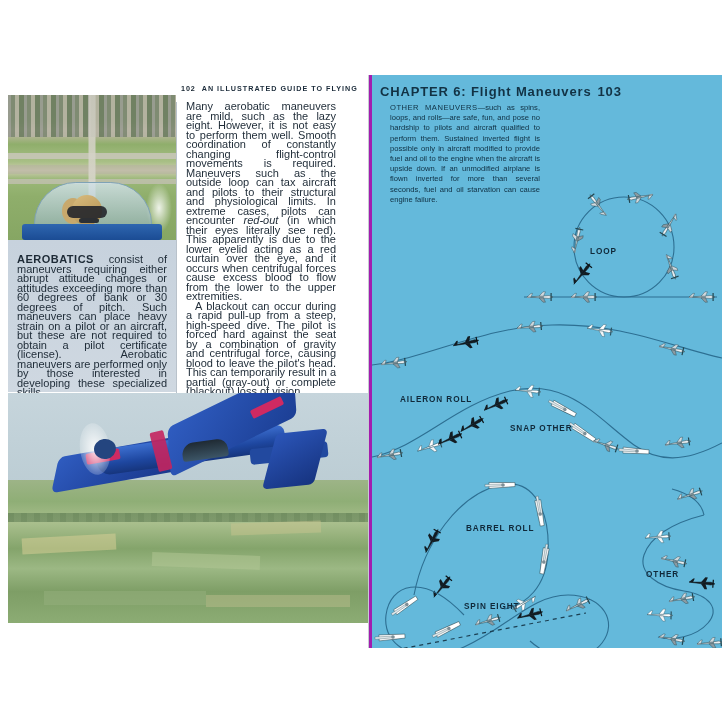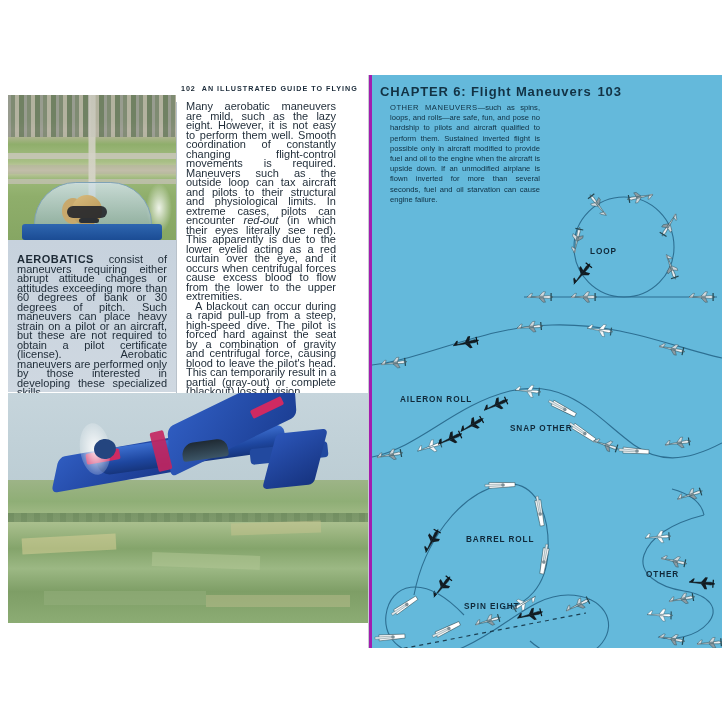--- a/index.html
+++ b/index.html
@@ -251,21 +251,21 @@
   .col-right-page .lead{font-weight:400;letter-spacing:.5px;}
   .maneuvers{position:absolute;inset:0;padding-left:16px;}
   .mlabel{
     position:absolute;
     font-size:8.2px;font-weight:800;letter-spacing:.9px;
     color:#10293a;white-space:nowrap;
   }
   .mlabel.loop{left:218px;top:172px;}
   .mlabel.aileron{left:28px;top:288px;margin-top:32px;}
   .mlabel.snap{left:138px;top:349px;}
-  .mlabel.barrel{left:94px;top:460px;}
+  .mlabel.barrel{left:94px;top:449px;}
   .mlabel.spin{left:274px;top:495px;}
   .mlabel.lazy{left:92px;top:527px;}
   svg.diagram{position:absolute;left:0;top:0;width:350px;height:573px;}
 </style>
 </head>
 <body>
 
 <div class="spread">
 
   <div class="page-left">

